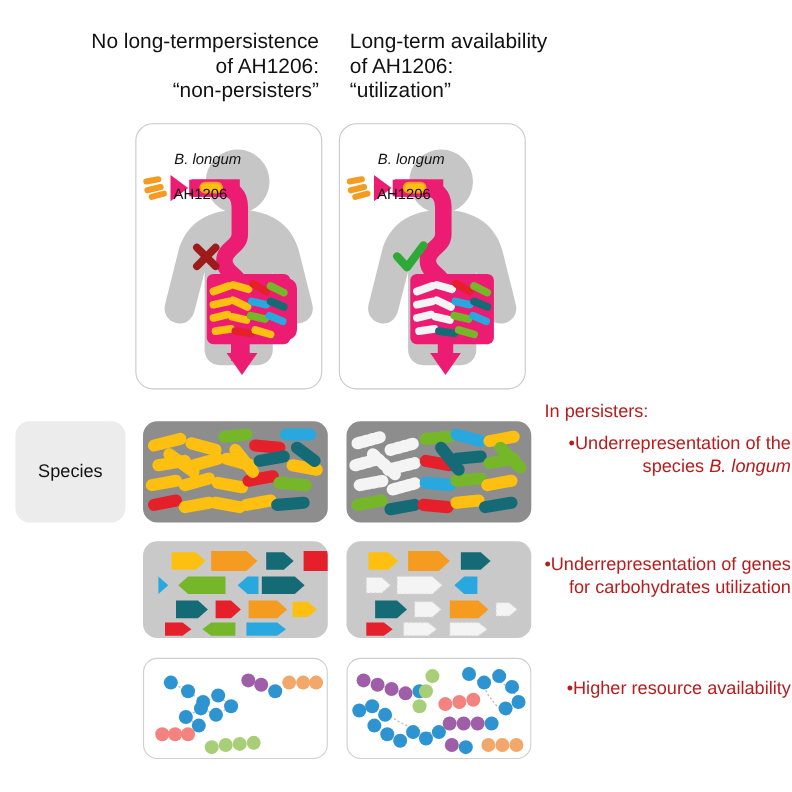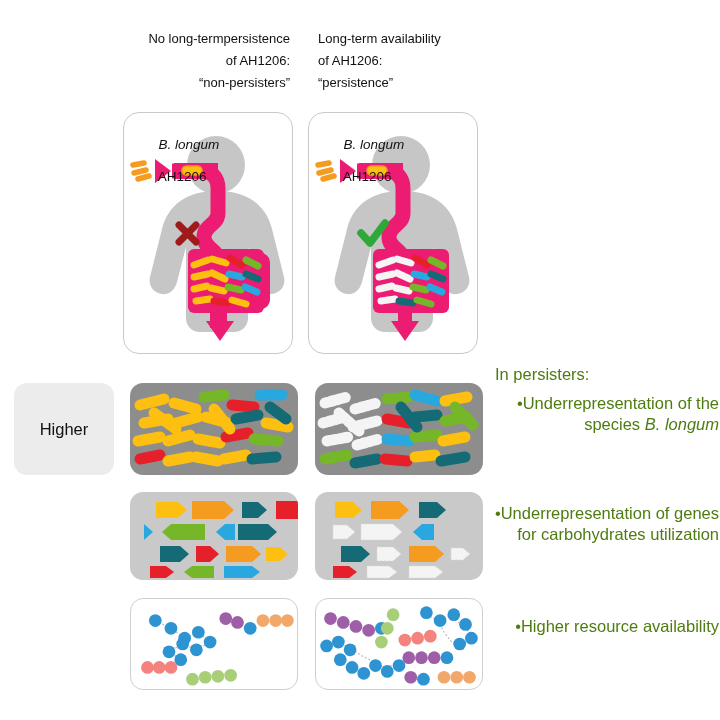--- a/index.html
+++ b/index.html
@@ -4,21 +4,21 @@
 <style>
   html,body{margin:0;padding:0;background:#ffffff;}
   body{
     width:720px;height:720px;position:relative;overflow:hidden;
     font-family:"Liberation Sans", sans-serif;
     color:#1a1a1a;
   }
   .fig{position:absolute;inset:0;}
 
   
-  .col-head{position:absolute;font-size:13px;line-height:22px;color:#111;}
+  .col-head{position:absolute;font-size:19px;line-height:22px;color:#111;}
   #head-left{left:60px;top:28px;width:230px;text-align:right;}
   #head-right{left:318px;top:28px;width:230px;text-align:left;}
   .col-head .l1,.col-head .l2{font-weight:400;white-space:pre;}
   .col-head .l3{font-weight:400;}
 
   
   .body-panel{
     position:absolute;top:112px;width:168px;height:240px;
     background:#ffffff;border:1.6px solid #c9c9c9;border-radius:16px;
     overflow:hidden;
@@ -49,42 +49,42 @@
     position:absolute;height:100%;width:168px;border-radius:13px;overflow:hidden;
   }
   .cell-l{left:130px;}
   .cell-r{left:315px;}
   .gray-dark{background:#8d8d8d;}
   .gray-light{background:#c9c9c9;}
   .white-cell{background:#ffffff;border:1.4px solid #cfcfcf;box-sizing:border-box;}
   .cell svg{display:block;width:100%;height:100%;}
 
   
-  .note{position:absolute;font-size:16.5px;line-height:21px;color:#4d7c0f;}
+  .note{position:absolute;font-size:16.5px;line-height:21px;color:#b91c1c;}
   #note-head{left:495px;top:364px;}
   #note-species{left:493px;top:393px;width:226px;}
   #note-genes{left:493px;top:503px;width:226px;}
   #note-resources{left:493px;top:616px;width:226px;}
   .note .bullet-line{display:block;text-indent:-8px;padding-left:8px;text-align:right;}
   .note i{font-style:italic;}
 </style>
 </head>
 <body>
 
 <div class="fig">
 
   <div class="col-head" id="head-left">
     <div class="l1">No long-termpersistence</div>
     <div class="l2">of AH1206:</div>
     <div class="l3">“non-persisters”</div>
   </div>
   <div class="col-head" id="head-right">
     <div class="l1">Long-term availability</div>
     <div class="l2">of AH1206:</div>
-    <div class="l3">“persistence”</div>
+    <div class="l3">“utilization”</div>
   </div>
 
   <div class="body-panel" id="panel-left">
     <div class="panel-label">
       <i>B. longum</i><br>
       <span>AH1206</span>
     </div>
     <svg class="svg-body" viewBox="0 0 168 240">
 
       <g fill="#c6c6c6">
@@ -190,21 +190,21 @@
         <path d="M31 46 L31 70 L47 58 Z" fill="#EC1C72"></path>
       </g>
       <rect x="58" y="53" width="20" height="9" rx="4.5" fill="#FDC010" stroke="#F59B20" stroke-width="1.6"></rect>
       <g>
         <path d="M52 120 L61 130 L76 110" stroke="#2EA836" stroke-width="7.5" fill="none" stroke-linecap="round" stroke-linejoin="round"></path>
       </g>
     </svg>
   </div>
 
   <div class="row" id="row-species">
-    <div class="row-label">Higher</div>
+    <div class="row-label">Species</div>
     <div class="cell cell-l gray-dark">
       <svg viewBox="0 0 168 92">
         <g stroke-linecap="round" stroke-width="11">
           <line x1="10" y1="22" x2="34" y2="16" stroke="#FDC010"></line>
           <line x1="44" y1="20" x2="66" y2="26" stroke="#FDC010"></line>
           <line x1="74" y1="14" x2="94" y2="12" stroke="#76B72A"></line>
           <line x1="102" y1="22" x2="124" y2="24" stroke="#E5202A"></line>
           <line x1="130" y1="12" x2="152" y2="12" stroke="#29A8DF"></line>
           <line x1="14" y1="40" x2="38" y2="36" stroke="#FDC010"></line>
           <line x1="46" y1="40" x2="68" y2="34" stroke="#FDC010"></line>

